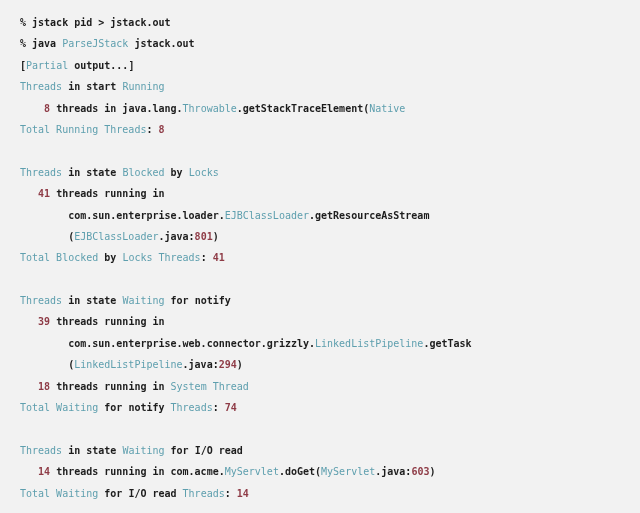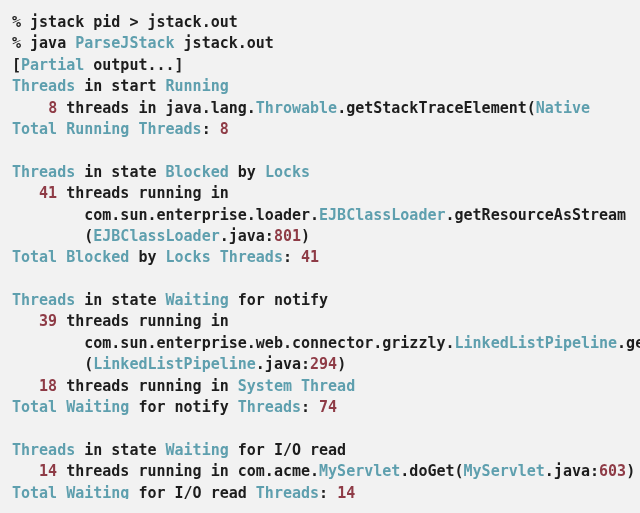--- a/index.html
+++ b/index.html
@@ -5,37 +5,37 @@
   html, body {
     margin: 0;
     padding: 0;
     background: #f2f2f2;
   }
   #terminal {
     width: 640px;
     height: 499px;
     background: #f2f2f2;
     font-family: "DejaVu Sans Mono", "Liberation Mono", monospace;
-    font-size: 15px;
+    font-size: 10px;
     line-height: 21.4px;
     color: #1d1d1d;
-    padding: 12px 0 0 12px;
+    padding: 12px 0 0 20px;
     box-sizing: border-box;
     overflow: hidden;
     white-space: pre;
     letter-spacing: 0px;
   }
   .line {
     height: 21.4px;
     white-space: pre;
   }
   .blank {
     height: 21.4px;
   }
   
   .t-plain   { color: #1d1d1d; font-weight: 700; }
-  .t-teal    { color: #5e9fae; font-weight: 700; }
+  .t-teal    { color: #5e9fae; font-weight: 400; }
   .t-num     { color: #8e3b46; font-weight: 700; }
 </style>
 </head>
 <body>
 
 <div id="terminal" style="background: rgb(242, 242, 242);"><div class="line"><span class="t-plain">% jstack pid &gt; jstack.out</span></div><div class="line"><span class="t-plain">% java </span><span class="t-teal">ParseJStack</span><span class="t-plain"> jstack.out</span></div><div class="line"><span class="t-plain">[</span><span class="t-teal">Partial</span><span class="t-plain"> output...]</span></div><div class="line"><span class="t-teal">Threads</span><span class="t-plain"> in start </span><span class="t-teal">Running</span></div><div class="line"><span class="t-plain">    </span><span class="t-num">8</span><span class="t-plain"> threads in java.lang.</span><span class="t-teal">Throwable</span><span class="t-plain">.getStackTraceElement(</span><span class="t-teal">Native</span></div><div class="line"><span class="t-teal">Total Running Threads</span><span class="t-plain">: </span><span class="t-num">8</span></div><div class="line blank">&nbsp;</div><div class="line"><span class="t-teal">Threads</span><span class="t-plain"> in state </span><span class="t-teal">Blocked</span><span class="t-plain"> by </span><span class="t-teal">Locks</span></div><div class="line"><span class="t-plain">   </span><span class="t-num">41</span><span class="t-plain"> threads running in</span></div><div class="line"><span class="t-plain">        com.sun.enterprise.loader.</span><span class="t-teal">EJBClassLoader</span><span class="t-plain">.getResourceAsStream</span></div><div class="line"><span class="t-plain">        (</span><span class="t-teal">EJBClassLoader</span><span class="t-plain">.java:</span><span class="t-num">801</span><span class="t-plain">)</span></div><div class="line"><span class="t-teal">Total Blocked</span><span class="t-plain"> by </span><span class="t-teal">Locks Threads</span><span class="t-plain">: </span><span class="t-num">41</span></div><div class="line blank">&nbsp;</div><div class="line"><span class="t-teal">Threads</span><span class="t-plain"> in state </span><span class="t-teal">Waiting</span><span class="t-plain"> for notify</span></div><div class="line"><span class="t-plain">   </span><span class="t-num">39</span><span class="t-plain"> threads running in</span></div><div class="line"><span class="t-plain">        com.sun.enterprise.web.connector.grizzly.</span><span class="t-teal">LinkedListPipeline</span><span class="t-plain">.getTask</span></div><div class="line"><span class="t-plain">        (</span><span class="t-teal">LinkedListPipeline</span><span class="t-plain">.java:</span><span class="t-num">294</span><span class="t-plain">)</span></div><div class="line"><span class="t-plain">   </span><span class="t-num">18</span><span class="t-plain"> threads running in </span><span class="t-teal">System Thread</span></div><div class="line"><span class="t-teal">Total Waiting</span><span class="t-plain"> for notify </span><span class="t-teal">Threads</span><span class="t-plain">: </span><span class="t-num">74</span></div><div class="line blank">&nbsp;</div><div class="line"><span class="t-teal">Threads</span><span class="t-plain"> in state </span><span class="t-teal">Waiting</span><span class="t-plain"> for I/O read</span></div><div class="line"><span class="t-plain">   </span><span class="t-num">14</span><span class="t-plain"> threads running in com.acme.</span><span class="t-teal">MyServlet</span><span class="t-plain">.doGet(</span><span class="t-teal">MyServlet</span><span class="t-plain">.java:</span><span class="t-num">603</span><span class="t-plain">)</span></div><div class="line"><span class="t-teal">Total Waiting</span><span class="t-plain"> for I/O read </span><span class="t-teal">Threads</span><span class="t-plain">: </span><span class="t-num">14</span></div></div>
 
 </body></html>

